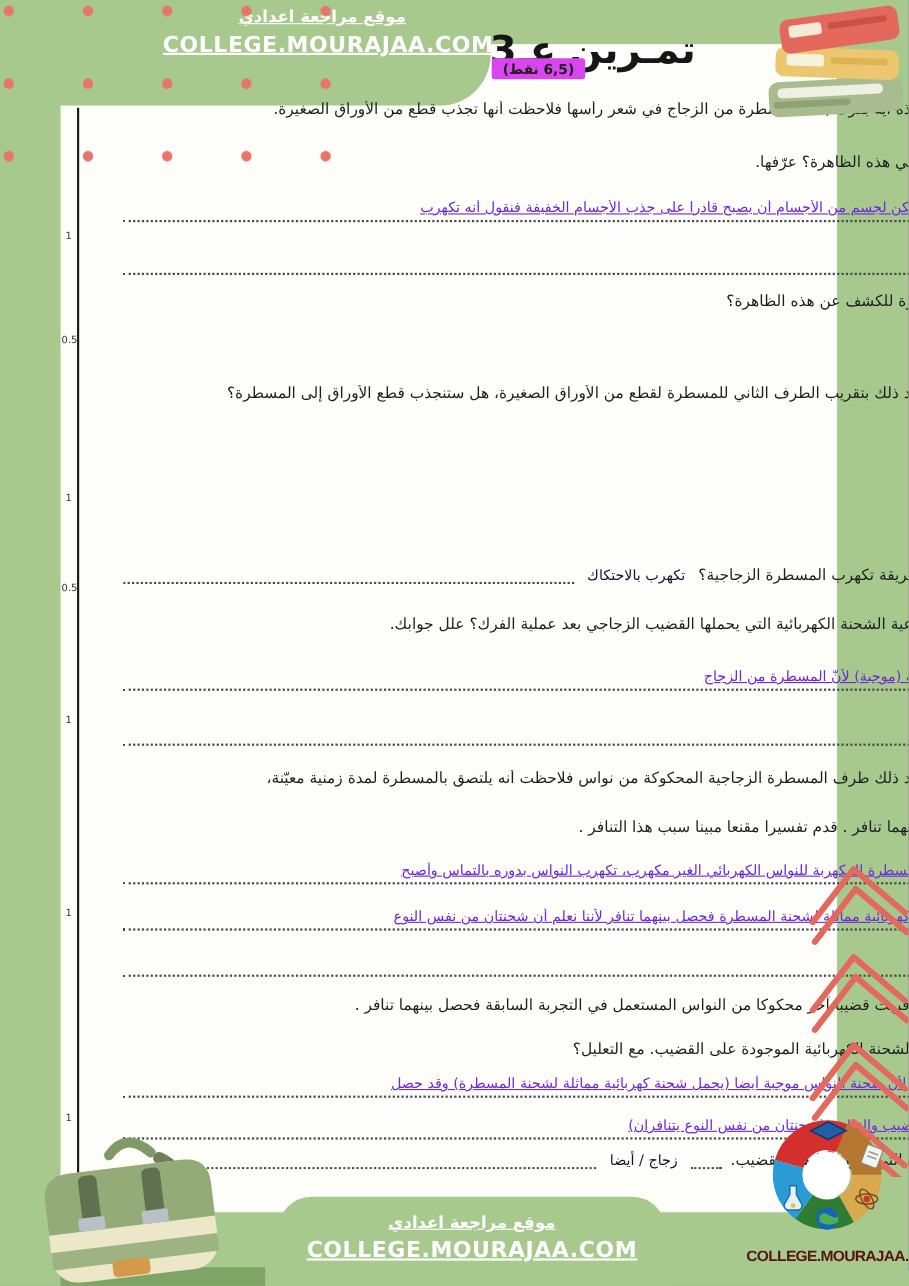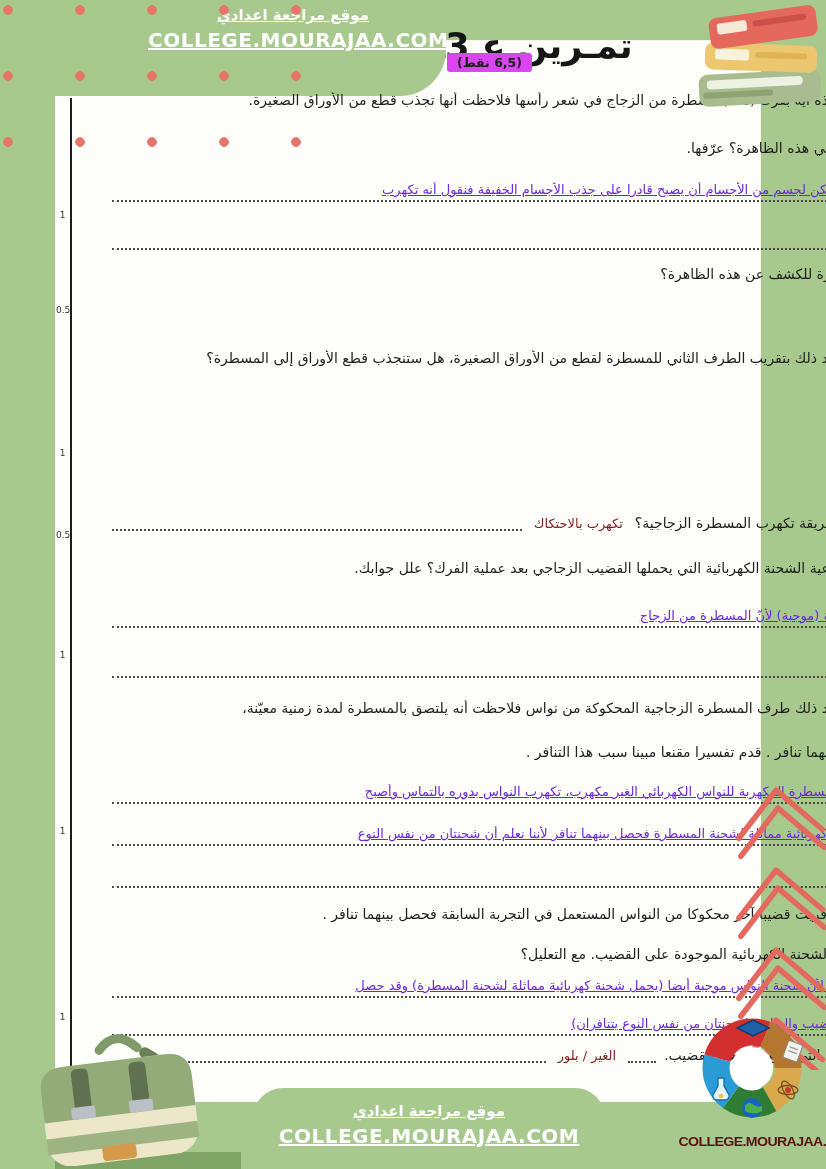--- a/index.html
+++ b/index.html
@@ -54,21 +54,21 @@
   }
   .ans{
     color:#6d28d9;font-size:13px;font-weight:500;
     border-bottom:2px dotted #4a4a4a;padding-bottom:3px;text-decoration:underline;
   }
   .dotline{
     position:absolute;right:16px;left:16px;border-bottom:2px dotted #4a4a4a;height:4px;
   }
   .inline-row{display:flex;align-items:flex-end;gap:8px;}
   .inline-row .q-part{flex:0 0 auto;}
-  .inline-row .a-part{flex:0 0 auto;color:#7f1d1d;font-size:13px;border-bottom:0;padding:0 4px;}
+  .inline-row .a-part{flex:0 0 auto;color:#0f172a;font-size:13px;border-bottom:0;padding:0 4px;}
   .inline-row .filler{flex:1 1 auto;border-bottom:2px dotted #4a4a4a;height:1.1em;}
   .inline-row .dotsep{flex:0 0 28px;border-bottom:2px dotted #4a4a4a;height:1.1em;}
   
   .mark{
     position:absolute;left:56px;width:13px;z-index:7;
     font-size:9px;color:#333;text-align:center;
   }
   
   .chevrons{position:absolute;left:733px;top:778px;z-index:8;}
   
@@ -160,21 +160,21 @@
     <div class="line ans" style="top:840px">يتنافران</div>
 
     <div class="line" style="top:878px">7) بعد ذلك قربت قضيبا آخر محكوكا من النواس المستعمل في التجربة السابقة فحصل بينهما تنافر .</div>
     <div class="line" style="top:918px">أ- حدد نوع الشحنة الكهربائية الموجودة على القضيب. مع التعليل؟</div>
     <div class="line ans" style="top:950px">شحنة موجبة لأن شحنة النواس موجبة أيضا (يحمل شحنة كهربائية مماثلة لشحنة المسطرة) وقد حصل</div>
     <div class="line ans" style="top:988px">تنافر بين القضيب والنواس (شحنتان من نفس النوع يتنافران)</div>
 
     <div class="line inline-row" style="top:1018px">
       <span class="q-part">اقترح المادة التي صنع منها هذا القضيب.</span>
       <span class="dotsep"></span>
-      <span class="a-part">الغير / بلور</span>
+      <span class="a-part">زجاج / أيضا</span>
       <span class="filler"></span>
     </div>
   </div>
 
   <span class="mark" style="top:210px">1</span>
   <span class="mark" style="top:305px">0.5</span>
   <span class="mark" style="top:448px">1</span>
   <span class="mark" style="top:530px">0.5</span>
   <span class="mark" style="top:650px">1</span>
   <span class="mark" style="top:826px">1</span>

